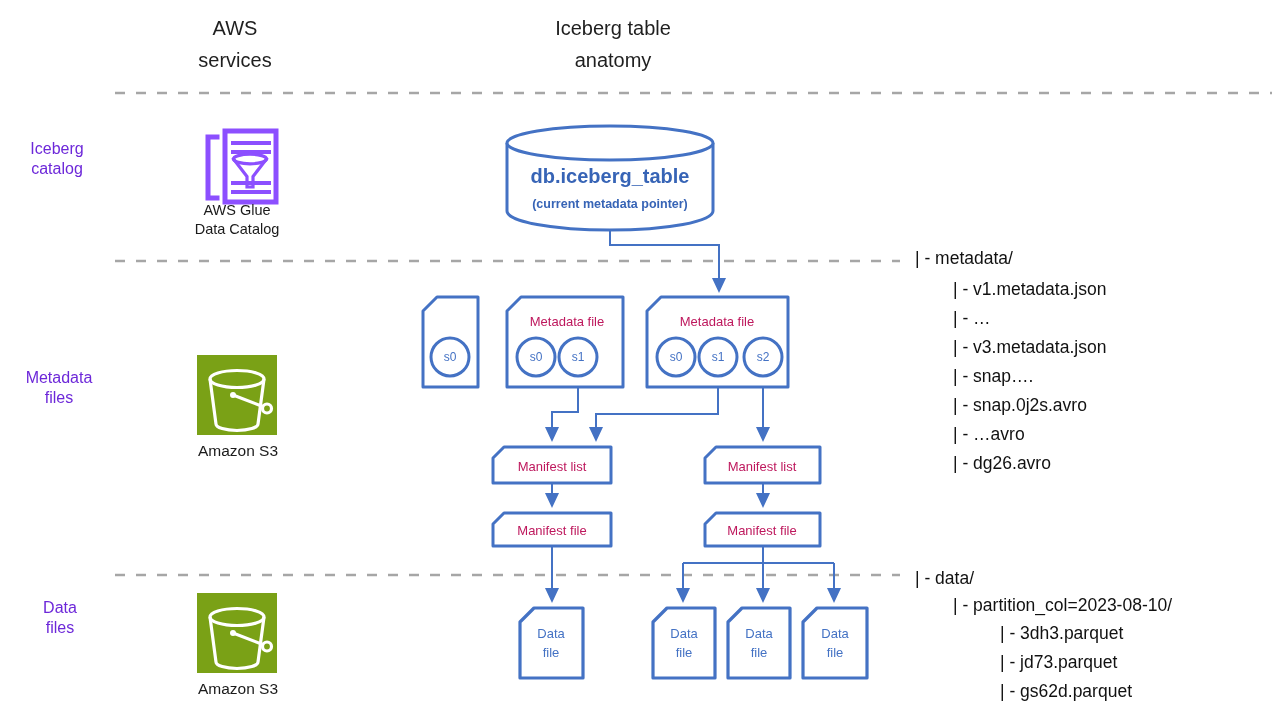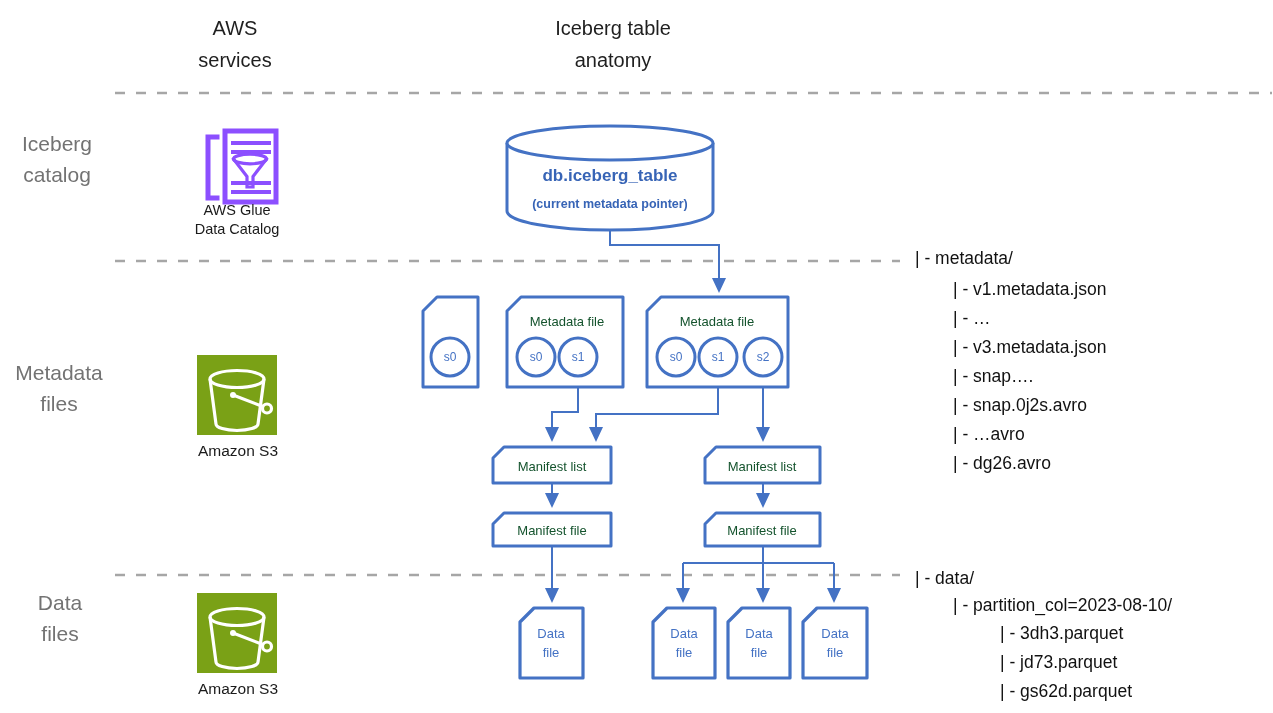--- a/index.html
+++ b/index.html
@@ -5,26 +5,26 @@
   html,body{margin:0;padding:0;}
   body{
     width:1273px;height:713px;background:#ffffff;position:relative;overflow:hidden;
     font-family:"Liberation Sans", sans-serif;
   }
   .stage{position:absolute;left:0;top:0;width:1273px;height:521px;}
   svg.canvas{position:absolute;left:0;top:0;}
   .c{position:absolute;transform:translate(-50%,-50%);text-align:center;white-space:pre-line;}
   .l{position:absolute;white-space:pre;}
   .hdr{font-size:20px;line-height:32px;color:#1f1f1f;}
-  .rowlbl{font-size:21px;line-height:31px;color:#737373;}
+  .rowlbl{font-size:16px;line-height:20px;color:#6d28d9;}
   .cap{font-size:14.5px;line-height:19px;color:#1b1b1b;}
   .cap-s3{font-size:15.5px;color:#1b1b1b;}
-  .cyl-title{font-size:17px;font-weight:bold;color:#3764b6;}
+  .cyl-title{font-size:20px;font-weight:bold;color:#3764b6;}
   .cyl-sub{font-size:12.5px;font-weight:bold;color:#3764b6;}
-  .boxlbl{font-size:13px;color:#14532d;}
+  .boxlbl{font-size:13px;color:#be185d;}
   .slbl{font-size:12px;color:#4472C4;}
   .dfl{font-size:13px;line-height:18.5px;color:#4472C4;}
   .st{font-size:17.5px;line-height:29px;color:#111111;}
 </style>
 </head>
 <body>
 
 <div class="stage">
 
 <svg class="canvas" width="1273" height="713" viewBox="0 0 1273 713">

